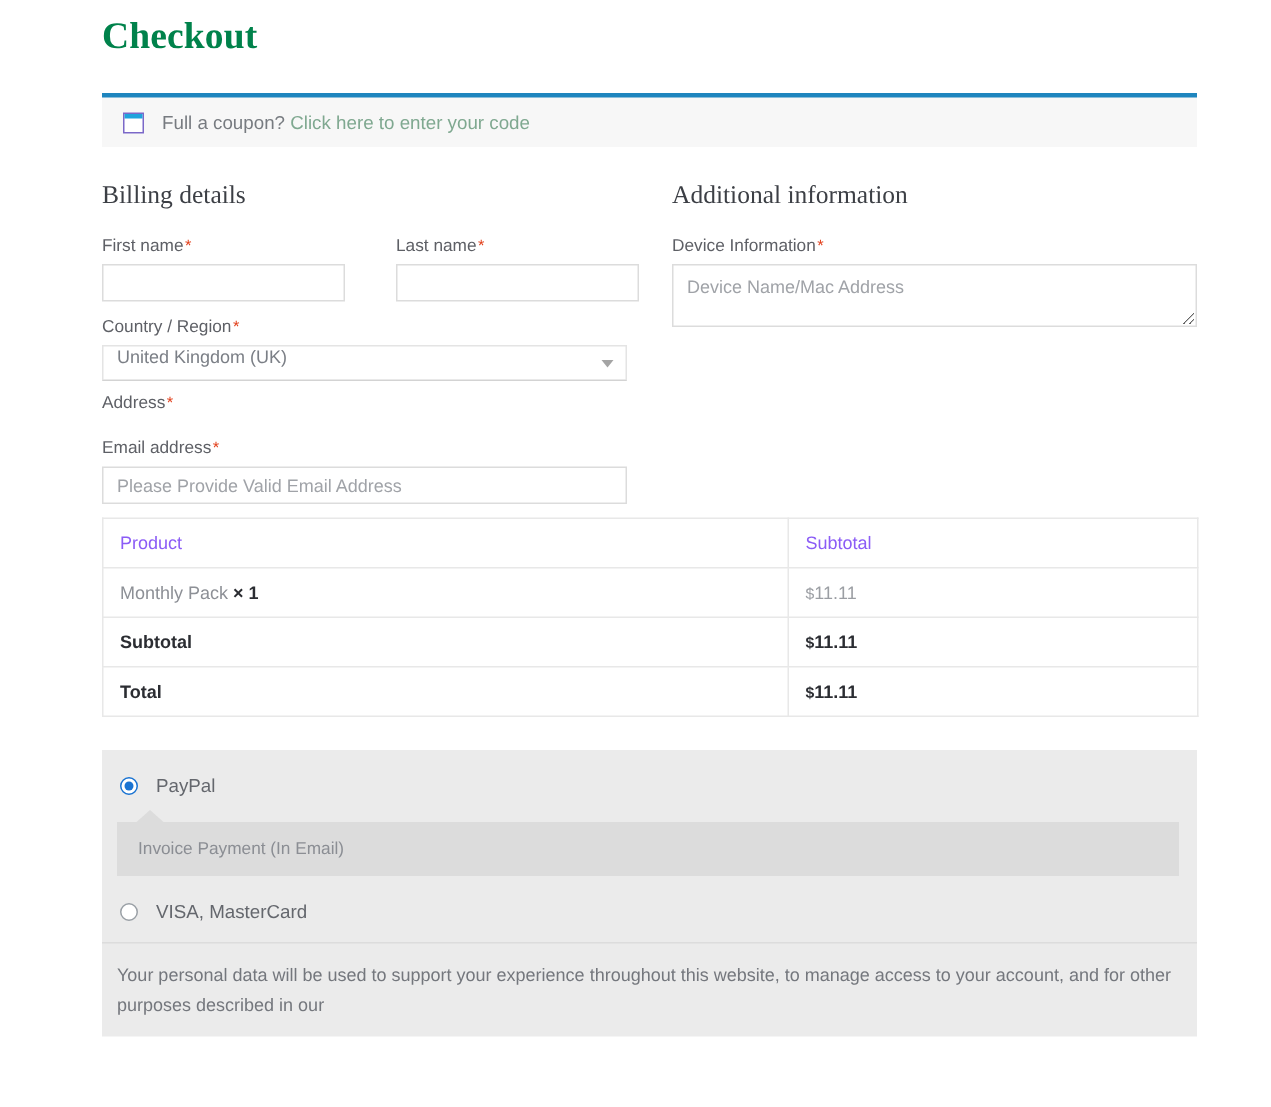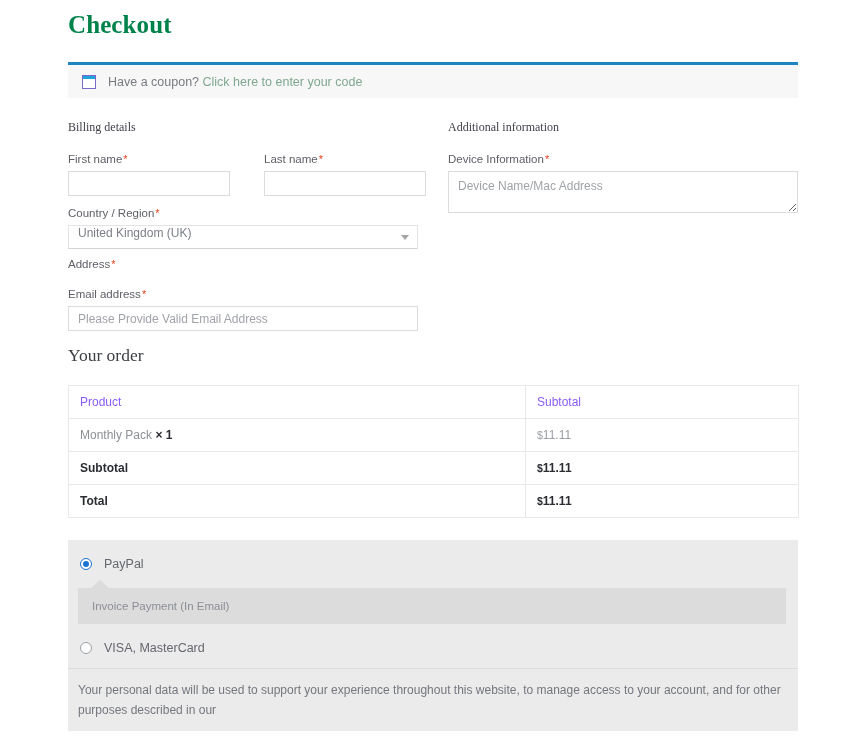--- a/index.html
+++ b/index.html
@@ -73,21 +73,21 @@
   
   .cols {
     display: flex;
     margin-top: 22px;
   }
   .col-left { width: 350px; }
   .col-right { width: 350px; margin-left: 30px; }
 
   .section-heading {
     font-family: "Liberation Serif", serif;
-    font-size: 12px;
+    font-size: 17px;
     font-weight: normal;
     color: #3c3f45;
     margin: 0 0 18px 0;
   }
 
   .field { margin-bottom: 9px; }
   .field-label {
     display: block;
     font-size: 11.5px;
     color: #5e6066;
@@ -269,21 +269,21 @@
 </head>
 <body>
 
 <div class="page">
 
   <h1 class="page-title">Checkout</h1>
 
   <div class="coupon-wrap">
     <span class="coupon-icon"></span>
     <span class="coupon-text">
-      <span>Have a coupon?</span>
+      <span>Full a coupon?</span>
       <a class="coupon-link">Click here to enter your code</a>
     </span>
   </div>
 
   <div class="cols">
 
     <div class="col-left">
       <h2 class="section-heading">Billing details</h2>
 
       <div class="name-row">
@@ -331,21 +331,20 @@
       <h2 class="section-heading">Additional information</h2>
       <div class="field">
         <label class="field-label">
           <span>Device Information</span><span class="req">*</span>
         </label>
         <textarea class="txtarea" placeholder="Device Name/Mac Address" style=""></textarea>
       </div>
     </div>
   </div>
 
-  <h2 class="order-heading">Your order</h2>
 
   <table class="order">
     <colgroup>
         <col class="c1">
         <col class="c2">
       </colgroup>
     <thead>
       <tr>
         <th>Product</th>
         <th>Subtotal</th>

